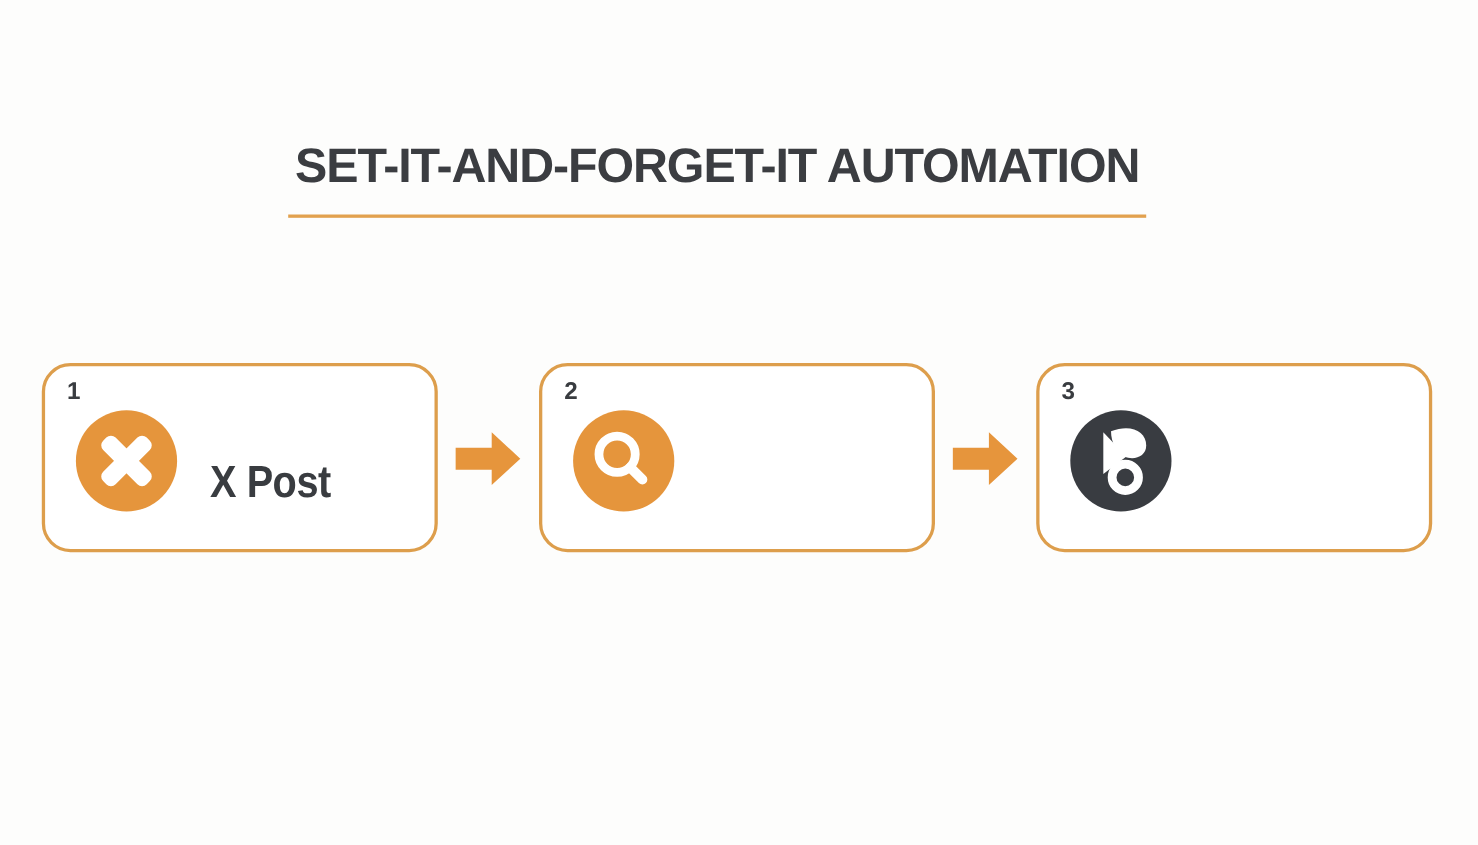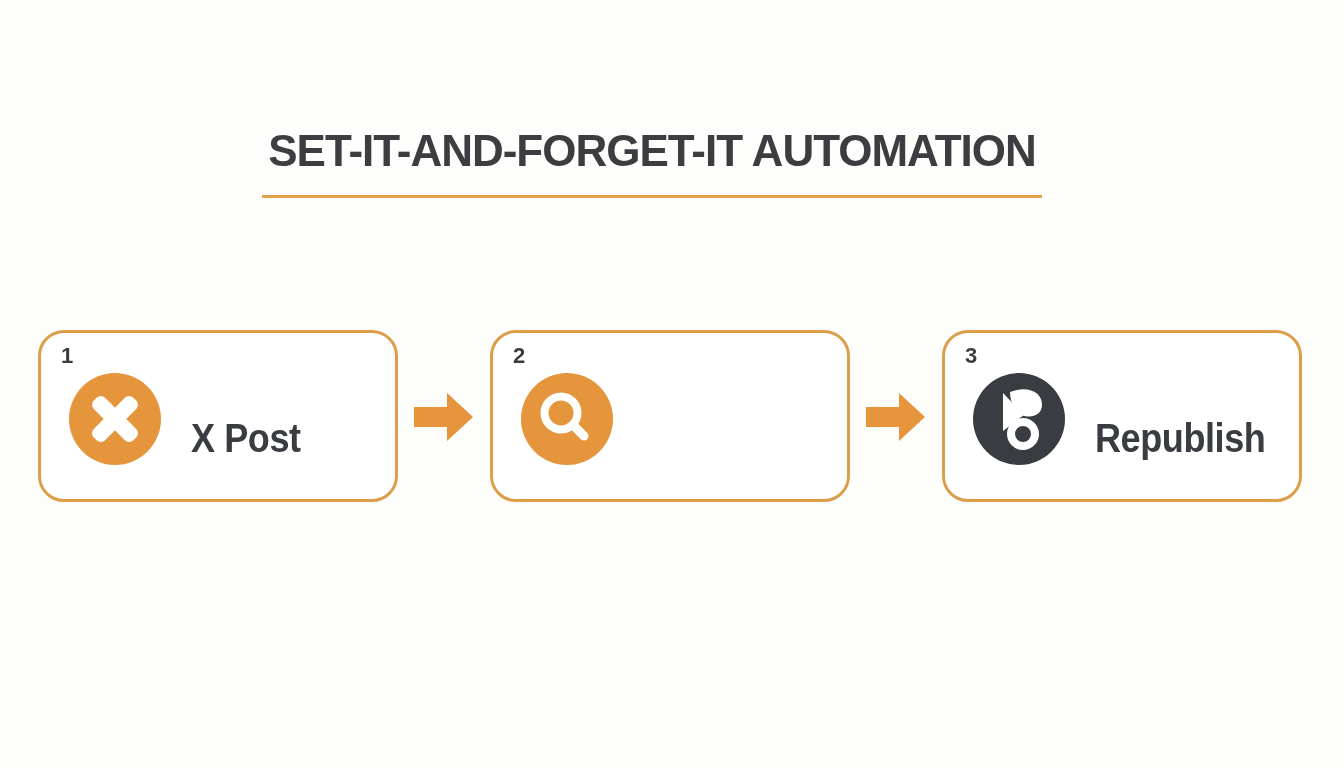--- a/index.html
+++ b/index.html
@@ -149,18 +149,15 @@
     <span class="step-icon charcoal">
       <svg viewBox="0 0 92 92">
 
         <path d="M30 20 L30 58 L51 42 Z" fill="#ffffff"></path>
 
         <path d="M37 19 C55 12 69 19 69 32 C69 42 58 46 49 42 C42 38.5 37 29 37 19 Z" fill="#ffffff"></path>
 
         <circle cx="50" cy="61" r="12" fill="none" stroke="#ffffff" stroke-width="8"></circle>
       </svg>
     </span>
-    <span class="step-label-wrap">
-      <span class="step-label">Republish</span>
-    </span>
   </div>
 
 </div>
 
 </body></html>

